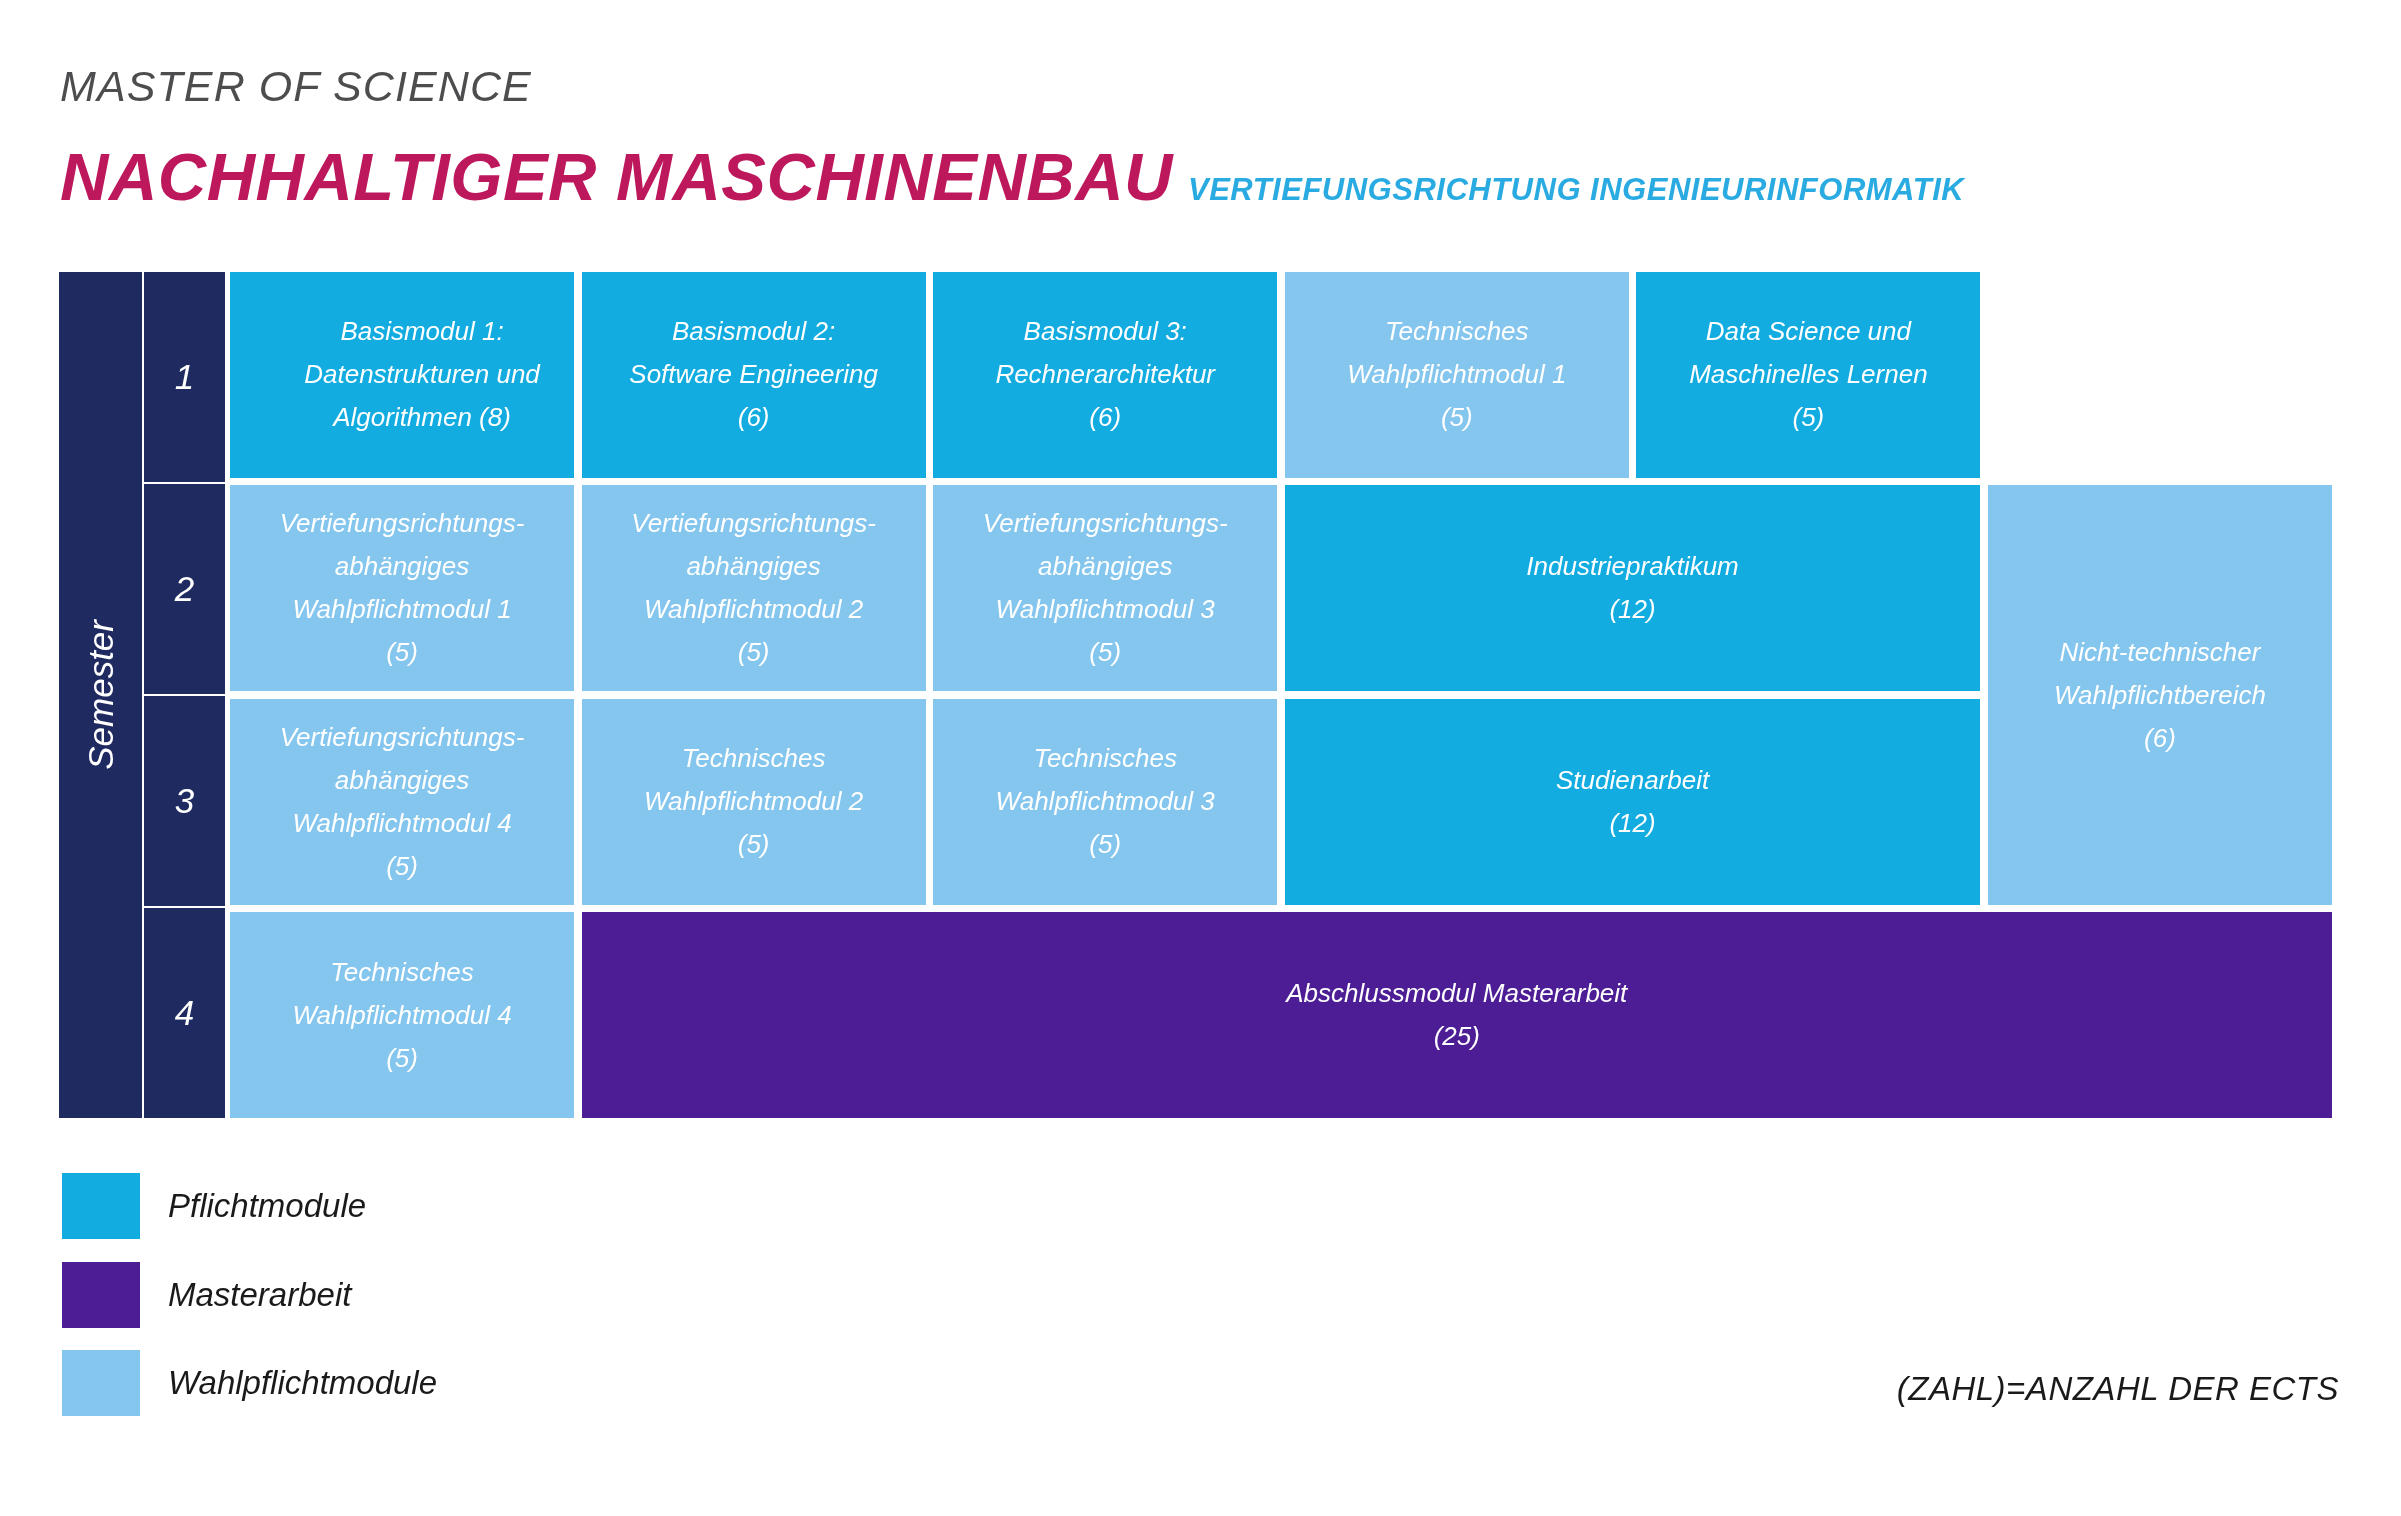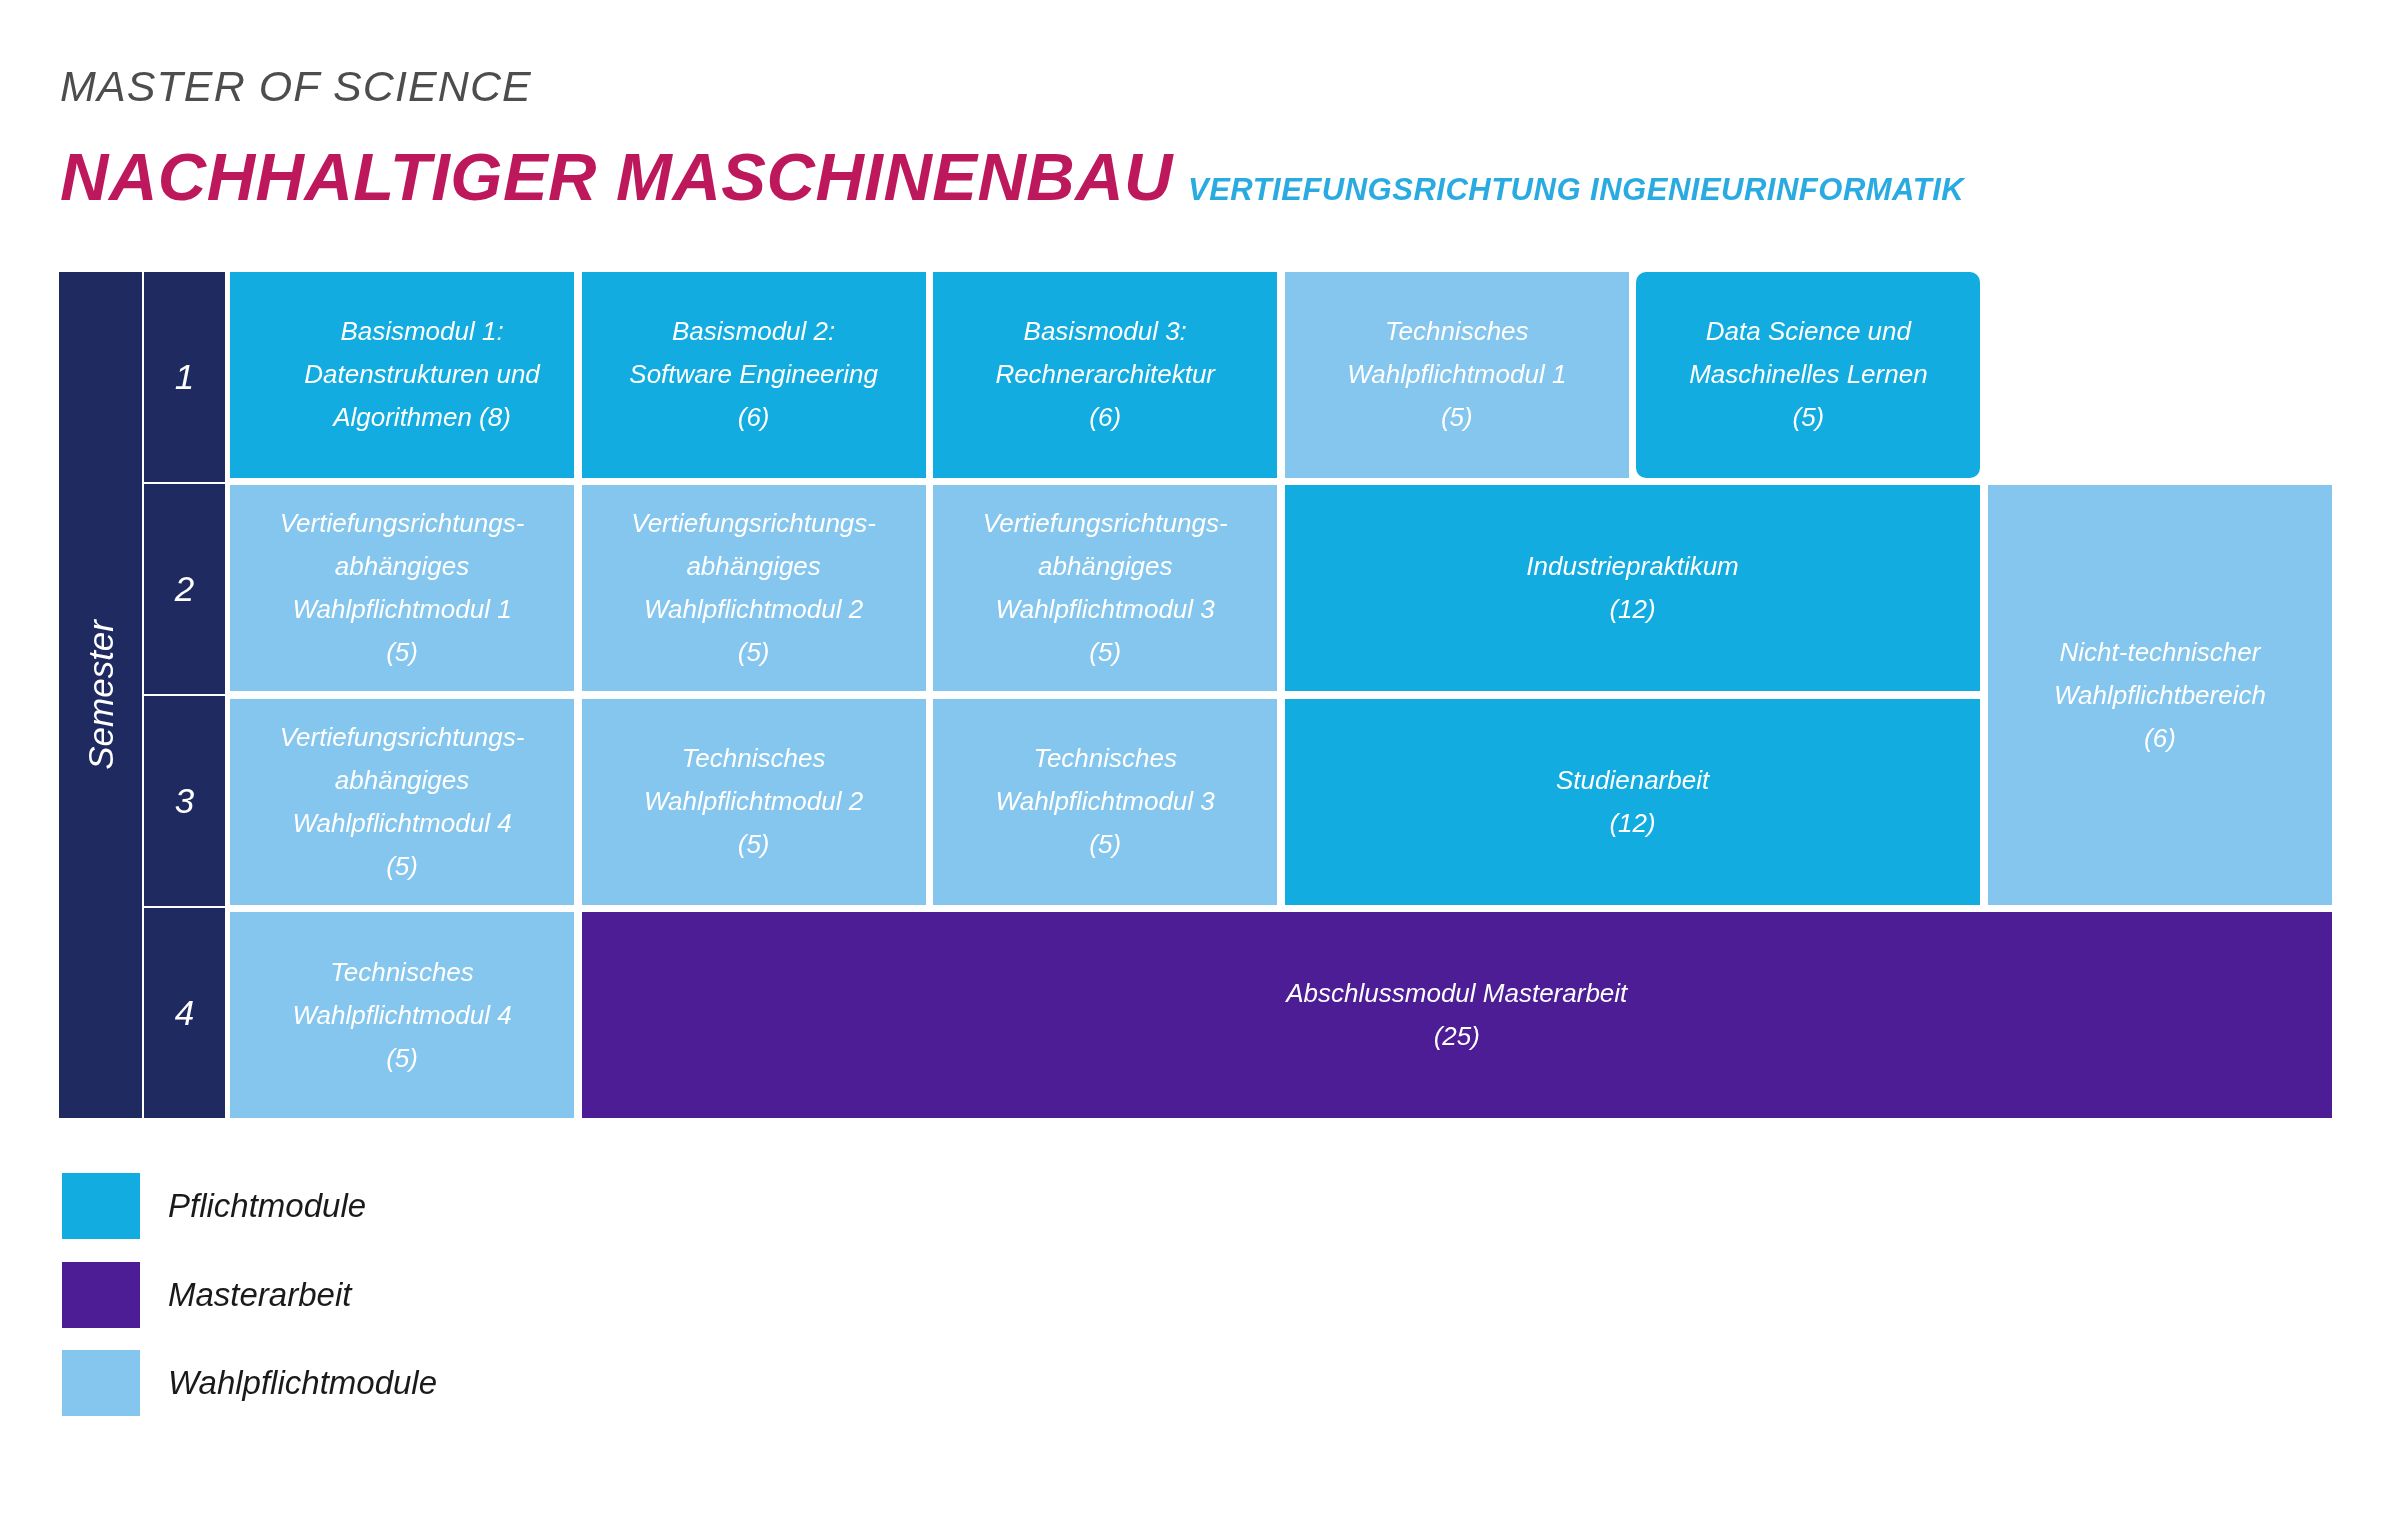--- a/index.html
+++ b/index.html
@@ -114,21 +114,21 @@
     justify-content: center;
   }
   .pflicht      { background: #12ace0; }
   .wahlpflicht  { background: #85c6ee; }
   .masterarbeit { background: #4c1d95; }
 
   .c0  { grid-column: 1; grid-row: 1; padding-left: 40px; }
   .c1  { grid-column: 2; grid-row: 1; }
   .c2  { grid-column: 3; grid-row: 1; }
   .c3  { grid-column: 4; grid-row: 1; }
-  .c4  { grid-column: 5; grid-row: 1; border-radius: 10px; }
+  .c4  { grid-column: 5; grid-row: 1; }
   .c5  { grid-column: 1; grid-row: 2; }
   .c6  { grid-column: 2; grid-row: 2; }
   .c7  { grid-column: 3; grid-row: 2; }
   .c8  { grid-column: 4 / span 2; grid-row: 2; }
   .c9  { grid-column: 6; grid-row: 2 / span 2; }
   .c10 { grid-column: 1; grid-row: 3; }
   .c11 { grid-column: 2; grid-row: 3; }
   .c12 { grid-column: 3; grid-row: 3; }
   .c13 { grid-column: 4 / span 2; grid-row: 3; }
   .c14 { grid-column: 1; grid-row: 4; }
@@ -253,15 +253,16 @@
     <div class="legend-item">
       <span class="swatch masterarbeit"></span>
       <span class="legend-label">Masterarbeit</span>
     </div>
     <div class="legend-item">
       <span class="swatch wahlpflicht"></span>
       <span class="legend-label">Wahlpflichtmodule</span>
     </div>
   </div>
 
+  <div class="footnote">(ZAHL)=ANZAHL DER ECTS</div>
 
 </div>
 
 
 </body></html>

